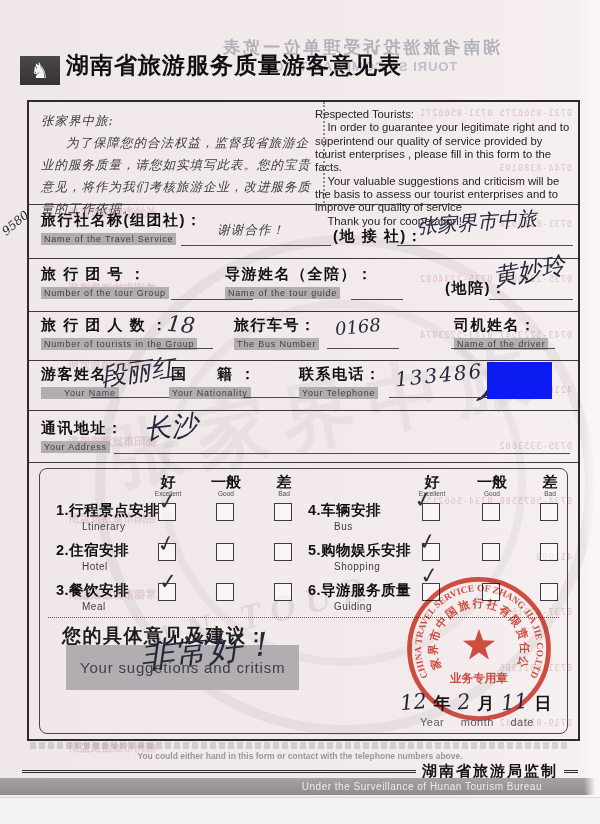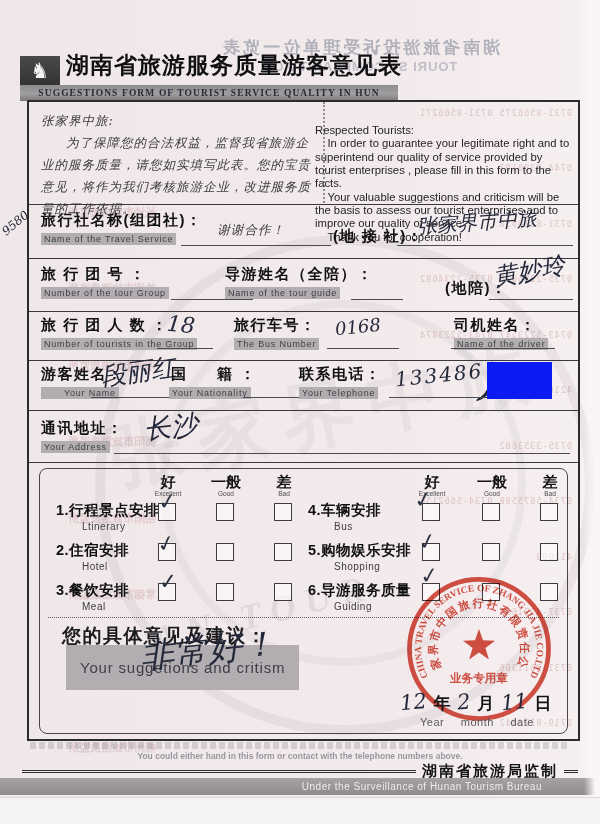--- a/index.html
+++ b/index.html
@@ -35,21 +35,21 @@
     letter-spacing:1.1px;text-align:center;}
   
   #formbox{left:27px;top:100px;width:549px;height:637px;border:2px solid #2c2c30;}
   .frow{position:absolute;left:0;right:0;border-top:1px solid #3a3a3e;}
   
   #intro-cn{left:0;top:0;width:270px;height:87px;border-right:2px dotted #8d8d90;
     padding:8px 12px 6px 12px;font-family:"DejaVu Serif",serif;font-style:italic;
     font-size:12.5px;line-height:1.75;color:#3b3b40;letter-spacing:1px;}
   #intro-cn .indent{text-indent:2em;}
   #intro-cn .thanks{text-align:right;padding-right:26px;}
-  #intro-en{left:282px;top:16px;width:258px;height:90px;padding:6px 8px 0 4px;
+  #intro-en{left:282px;top:0;width:258px;height:90px;padding:6px 8px 0 4px;
     font-size:11.3px;line-height:1.18;color:#232327;}
   #intro-en p{margin:0;text-indent:1.1em;}
   #intro-en p.first{text-indent:0;}
   
   .cn-label{position:absolute;font-weight:bold;font-size:15px;letter-spacing:1.5px;color:#111114;white-space:nowrap;}
   .badge{position:absolute;background:#b2adb0;color:#3e3e44;font-size:9px;line-height:12px;
     padding:0 3px;letter-spacing:.8px;white-space:nowrap;}
   .uline{position:absolute;border-bottom:1.3px solid #4c4c50;}
   .hw{position:absolute;font-family:"DejaVu Serif",serif;font-style:italic;color:#23283a;white-space:nowrap;}
   
@@ -131,21 +131,20 @@
     <div>湘潭市旅游质监所</div>
     <div>衡阳市旅游质监所</div>
     <div>岳阳市旅游质监所</div>
     <div>常德市旅游质监所</div>
     <div>益阳市旅游质监所</div>
     <div>郴州市旅游质监所</div>
   </div>
 
   <div class="abs" id="logo">♞</div>
   <div class="abs" id="title">湖南省旅游服务质量游客意见表</div>
-  <div class="abs" id="subtitle">SUGGESTIONS FORM OF TOURIST SERVICE QUALITY IN HUN</div>
 
   <div class="abs hw" id="margin-note">9580</div>
 
   <div class="abs" id="formbox">
 
     <div class="abs" id="intro-cn">
       <div>张家界中旅:</div>
       <div class="indent">为了保障您的合法权益，监督我省旅游企业的服务质量，请您如实填写此表。您的宝贵意见，将作为我们考核旅游企业，改进服务质量的工作依据。</div>
       <div class="thanks">谢谢合作！</div>
     </div>

